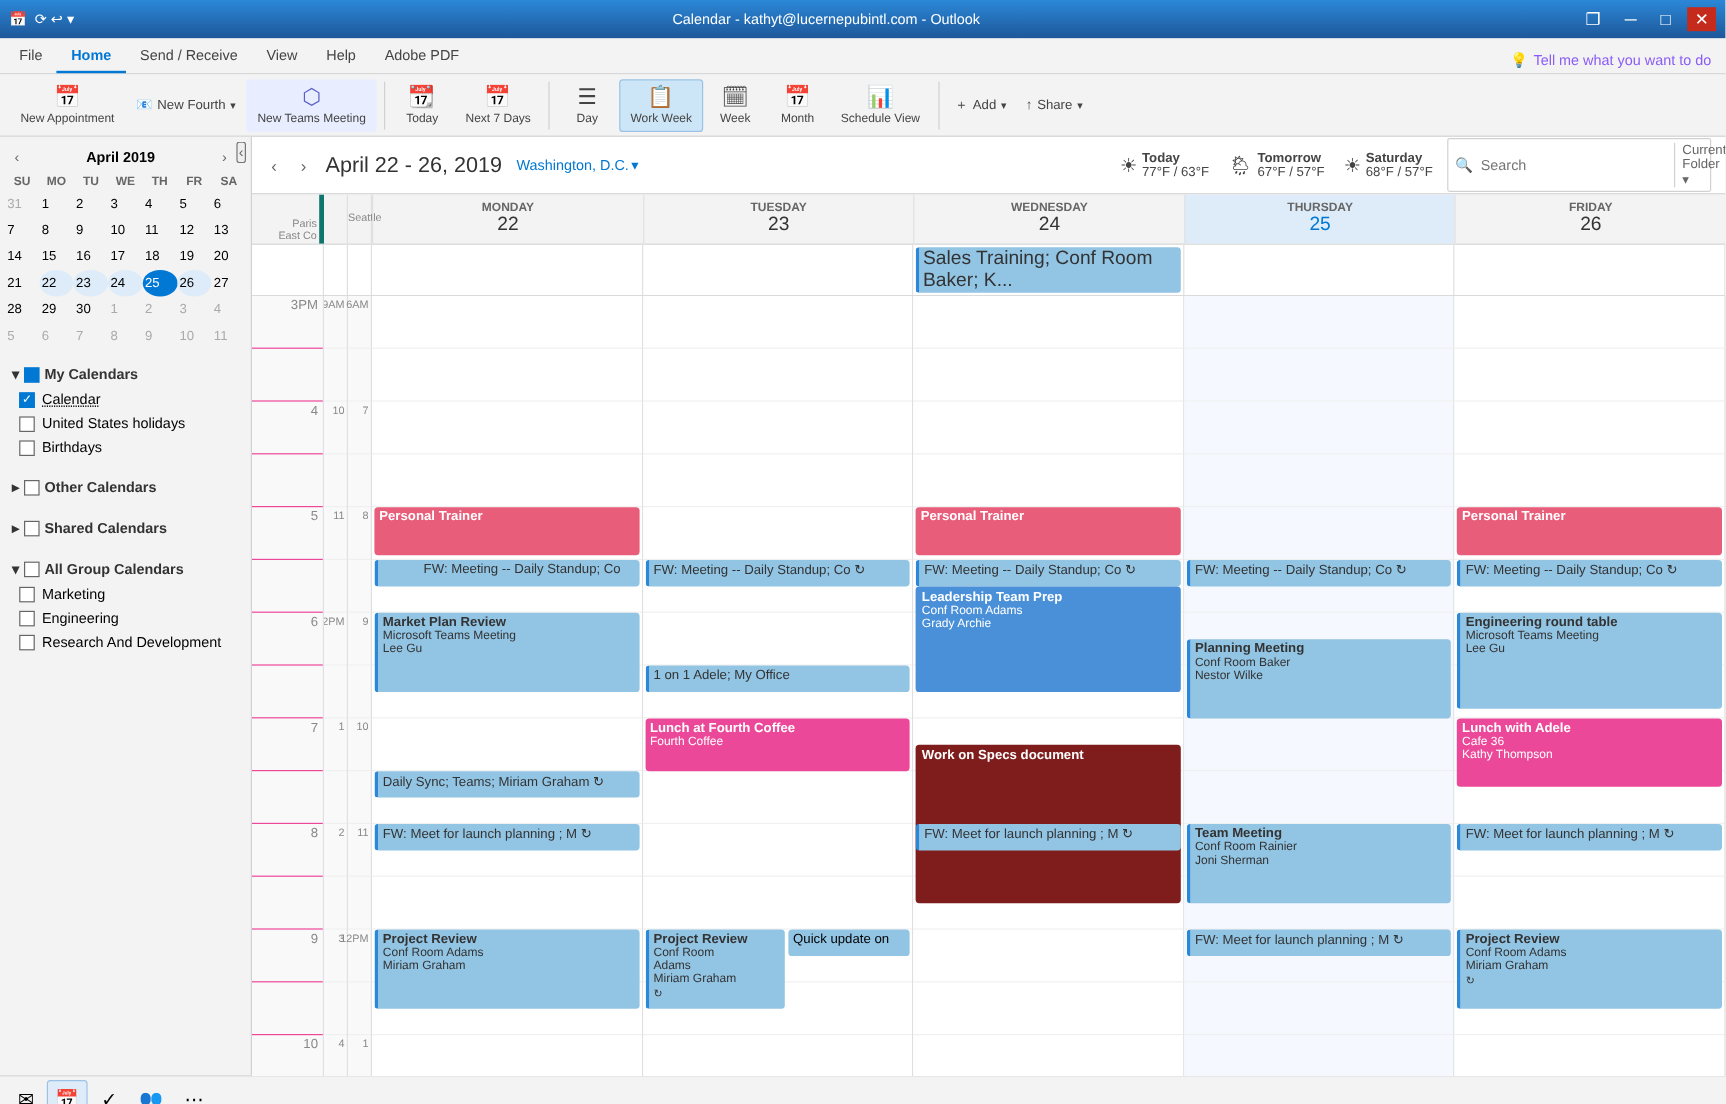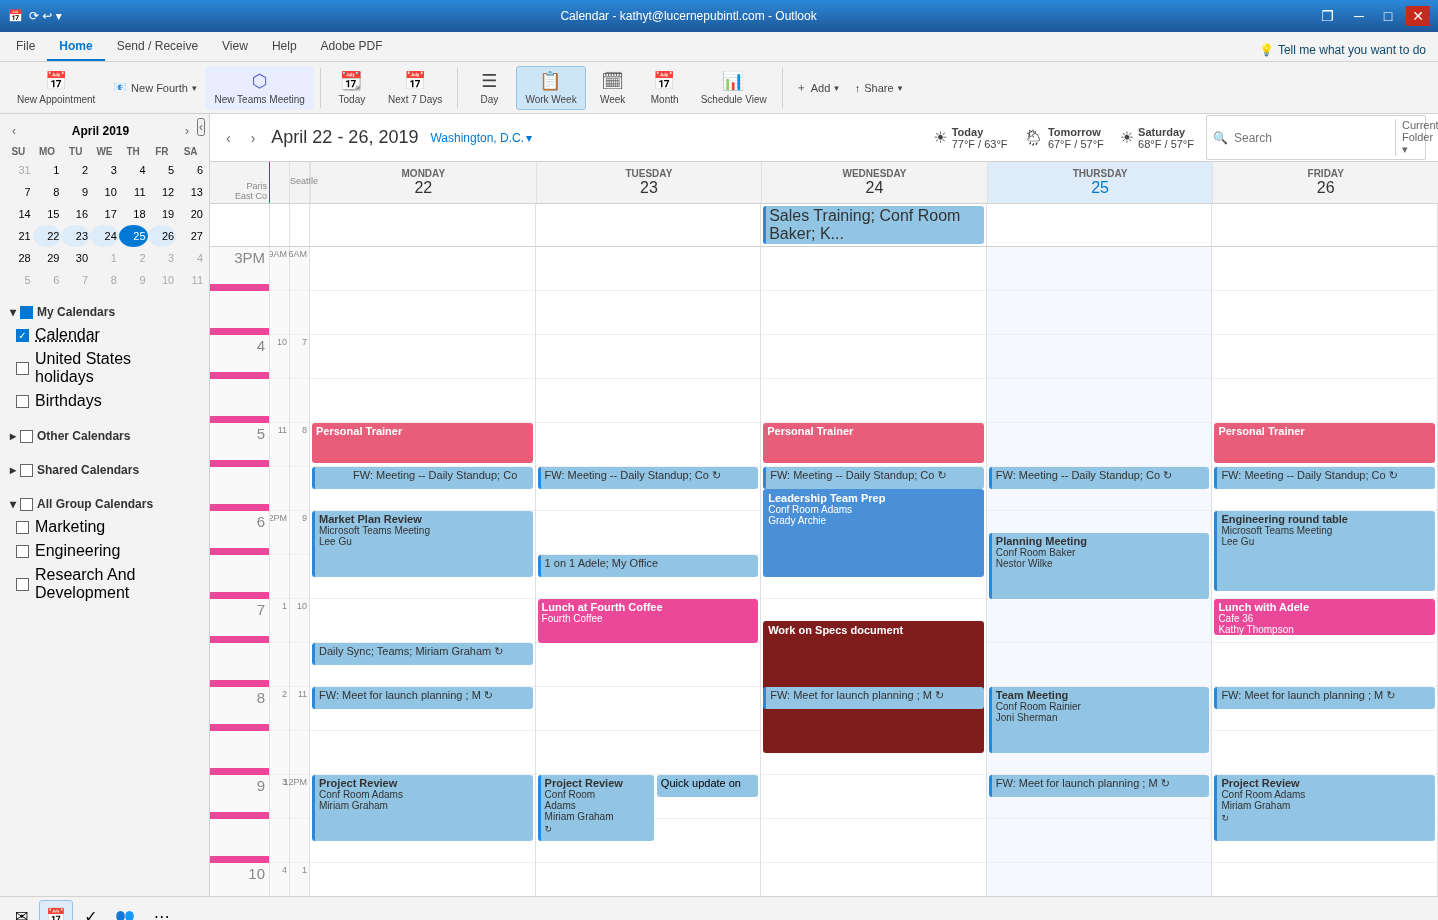--- a/index.html
+++ b/index.html
@@ -113,42 +113,42 @@
     .mini-cal-header {
       display: flex;
       align-items: center;
       justify-content: space-between;
       padding: 4px;
     }
     .mini-cal-title { font-weight: 600; font-size: 12px; }
     .mini-cal-nav { cursor: pointer; color: #666; padding: 2px 4px; }
     .mini-cal table { width: 100%; border-collapse: collapse; }
     .mini-cal th { text-align: center; font-size: 10px; color: #666; padding: 2px; width: 28px; }
-    .mini-cal td { text-align: right; font-size: 11px; padding: 2px; cursor: pointer; width: 28px; height: 22px; border-radius: 50%; }
+    .mini-cal td { text-align: left; font-size: 11px; padding: 2px; cursor: pointer; width: 28px; height: 22px; border-radius: 50%; }
     .mini-cal td.today { background: #0078d4; color: white; border-radius: 50%; }
     .mini-cal td.in-range { background: #deecf9; }
     .mini-cal td.other-month { color: #aaa; }
 
     .sidebar-section { margin-top: 8px; padding: 2px 4px; }
     .sidebar-section-header {
       display: flex;
       align-items: center;
       gap: 4px;
       font-size: 12px;
       font-weight: 600;
       color: #333;
       padding: 4px 2px;
       cursor: pointer;
     }
     .sidebar-item {
       display: flex;
       align-items: center;
       gap: 6px;
       padding: 3px 8px;
-      font-size: 16px;
+      font-size: 12px;
       cursor: pointer;
     }
     .checkbox {
       width: 13px;
       height: 13px;
       border: 1px solid #666;
       display: inline-block;
       background: white;
       flex-shrink: 0;
     }
@@ -210,25 +210,25 @@
     .cal-day-header .day-num { font-size: 16px; font-weight: 300; color: #333; }
     .cal-day-header.today-col .day-num { color: #0078d4; }
     .cal-day-header-label { text-transform: uppercase; font-size: 10px; }
     .time-col {
       background: #f9f9f9;
       border-right: 1px solid #e0e0e0;
       position: relative;
     }
     .time-slot {
       height: 44px;
-      border-bottom: 7px solid #ec4899;
+      border-bottom: 1px solid #ec4899;
       display: flex;
       align-items: flex-start;
       padding: 2px 4px;
-      font-size: 15px;
+      font-size: 11px;
       color: #888;
       justify-content: flex-end;
     }
     .tz-col {
       background: #f9f9f9;
       border-right: 1px solid #e0e0e0;
       font-size: 9px;
       color: #888;
     }
     .tz-slot { height: 44px; border-bottom: 1px solid #f0f0f0; display: flex; align-items: flex-start; padding: 2px 2px; justify-content: flex-end; }
@@ -303,21 +303,21 @@
 
 <div class="ribbon-tabs">
   <div class="ribbon-tab">File</div>
   <div class="ribbon-tab active">Home</div>
   <div class="ribbon-tab">Send / Receive</div>
   <div class="ribbon-tab">View</div>
   <div class="ribbon-tab">Help</div>
   <div class="ribbon-tab">Adobe PDF</div>
   <div class="search-bar-ribbon">
     <span>💡</span>
-    <span style="margin-left:4px;color:#0c4a6e;cursor:text">Tell me what you want to do</span>
+    <span style="margin-left:4px;color:#8b5cf6;cursor:text">Tell me what you want to do</span>
   </div>
 </div>
 
 <div class="toolbar">
   <div class="toolbar-btn">
     <span class="icon">📅</span>
     <span class="label">New Appointment</span>
   </div>
   <div class="toolbar-btn-sm">
     <span>📧</span>
@@ -546,21 +546,21 @@
       <div class="search-box">
         <span>🔍</span>
         <input type="text" placeholder="Search" style="">
         <span class="search-folder-btn">Current Folder ▾</span>
       </div>
     </div>
 
     <div class="cal-grid">
 
       <div class="cal-day-headers">
-        <div style="display:flex;flex-direction:column;justify-content:flex-end;padding:2px;border-right:1px solid #0f766e;">
+        <div style="display:flex;flex-direction:column;justify-content:flex-end;padding:2px;border-right:4px solid #0f766e;">
           <div style="font-size:9px;color:#888;text-align:right">Paris</div>
           <div style="font-size:9px;color:#888;text-align:right">East Co</div>
         </div>
         <div style="border-right:1px solid #e0e0e0;"></div>
         <div style="border-right:1px solid #e0e0e0;">
           <div style="font-size:9px;color:#888;text-align:center;padding-top:14px">Seattle</div>
         </div>
         <div class="cal-day-header">
           <div class="cal-day-header-label">MONDAY</div>
           <div class="day-num">22</div>
@@ -826,21 +826,21 @@
               <div class="event-title">Personal Trainer</div>
             </div>
             <div class="event event-blue" style="top:220px;height:22px;">
               <span>FW: Meeting -- Daily Standup; Co ↻</span>
             </div>
             <div class="event event-blue" style="top:264px;height:80px;">
               <div class="event-title">Engineering round table</div>
               <div class="event-sub">Microsoft Teams Meeting</div>
               <div class="event-sub">Lee Gu</div>
             </div>
-            <div class="event event-green" style="top:352px;height:36px;">
+            <div class="event event-green" style="top:352px;height:57px;">
               <div class="event-title">Lunch with Adele</div>
               <div class="event-sub">Cafe 36</div>
               <div class="event-sub">Kathy Thompson</div>
             </div>
             <div class="event event-blue" style="top:440px;height:22px;">
               <span>FW: Meet for launch planning ; M ↻</span>
             </div>
             <div class="event event-blue" style="top:528px;height:66px;">
               <div class="event-title">Project Review</div>
               <div class="event-sub">Conf Room Adams</div>

